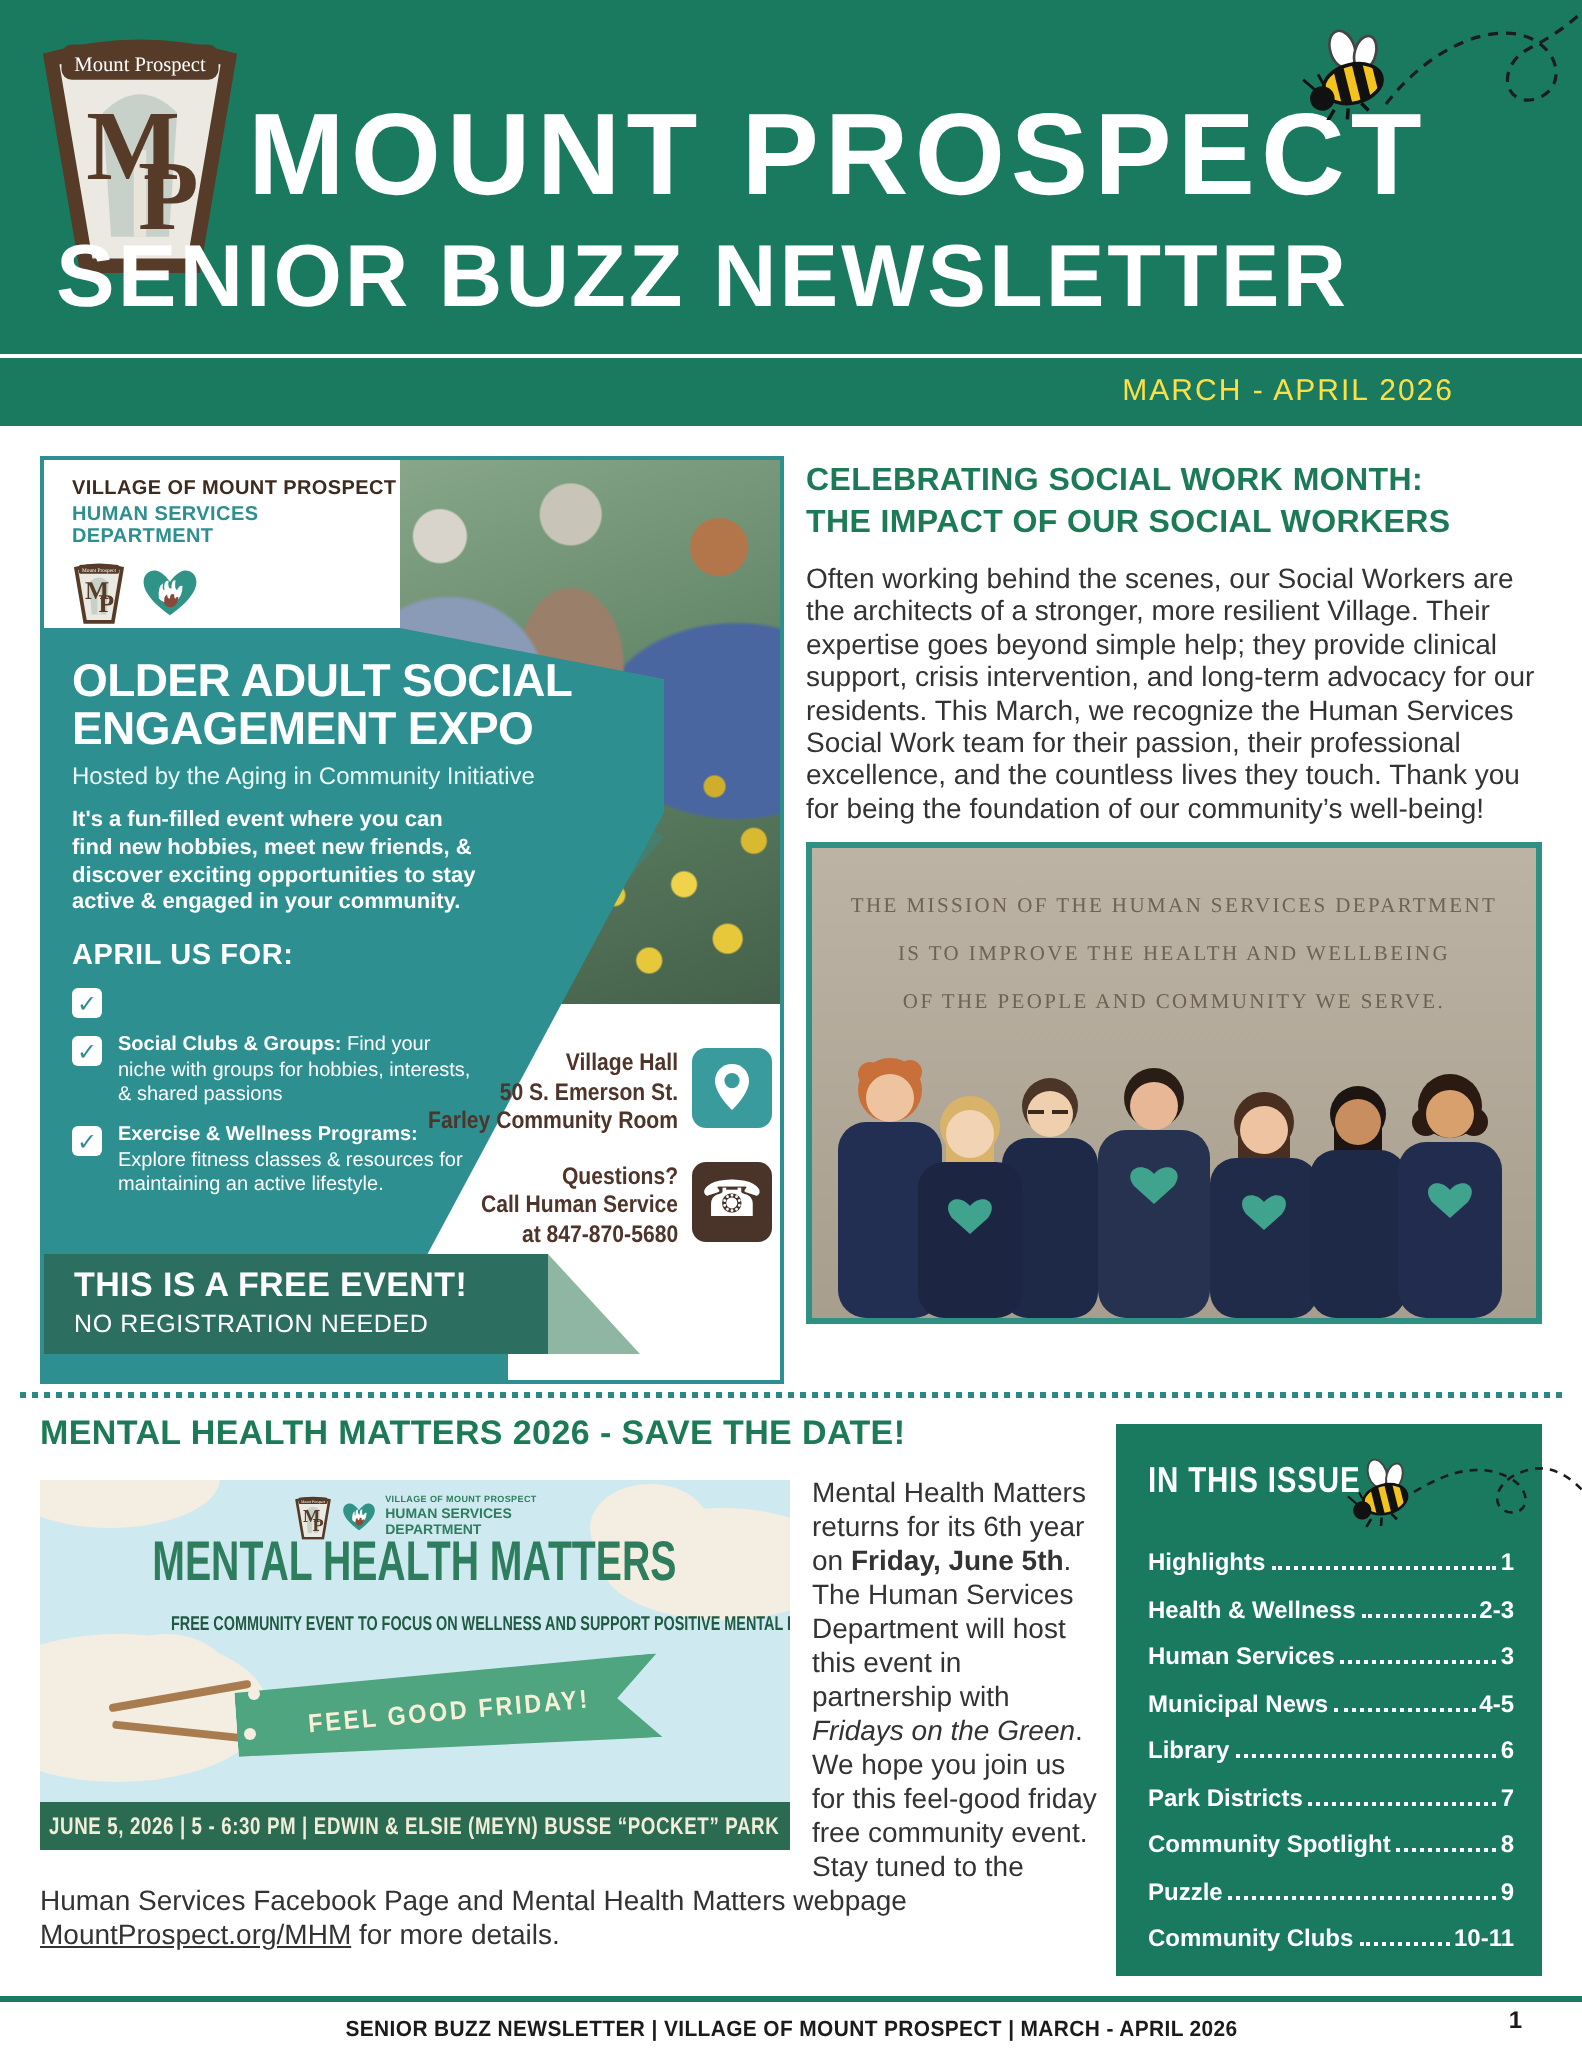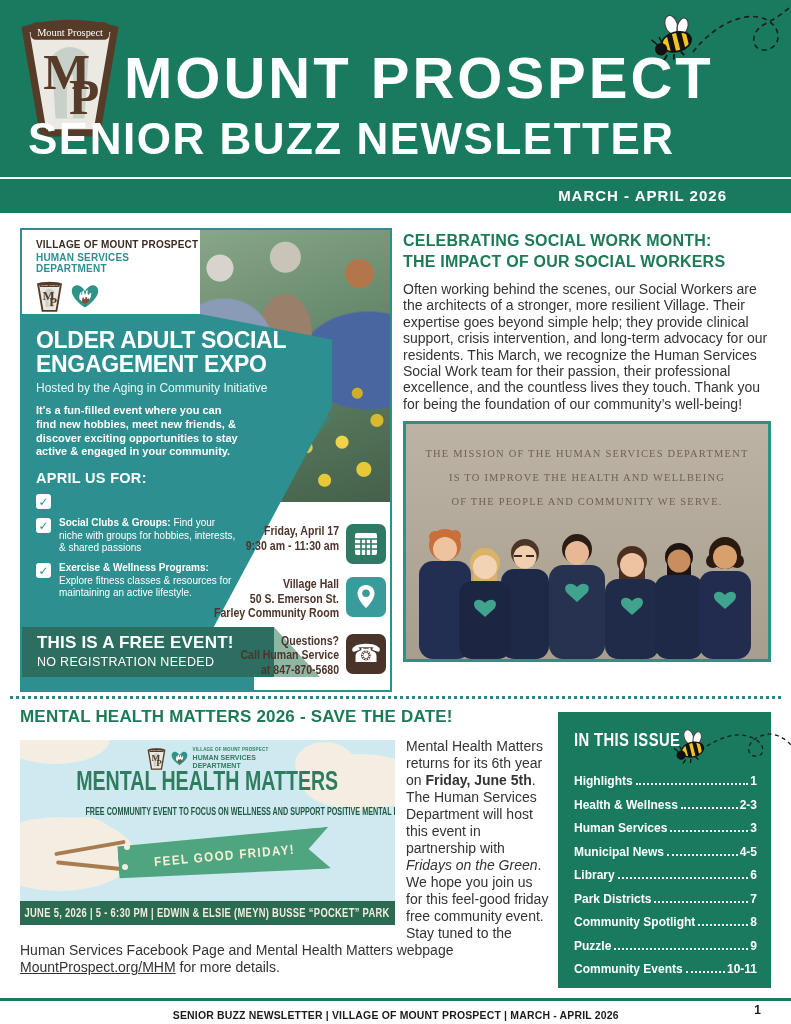--- a/index.html
+++ b/index.html
@@ -9,21 +9,21 @@
     background:#fff; overflow:hidden;
     font-family:"Liberation Sans","DejaVu Sans",sans-serif;
   }
 
   
   .masthead { position:absolute; top:0; left:0; width:791px; height:213px; background:#1a7a5f; }
   .masthead-logo { position:absolute; left:18px; top:13px; width:104px; height:124px; }
   .masthead-title { position:absolute; left:124px; top:44px; font-size:58px; font-weight:bold; color:#fff; letter-spacing:3px; white-space:nowrap; }
   .masthead-sub   { position:absolute; left:28px; top:114px; font-size:44px; font-weight:bold; color:#fff; letter-spacing:1.5px; white-space:nowrap; }
   .masthead-rule  { position:absolute; top:177px; left:0; width:100%; height:2px; background:#fff; }
-  .issue-date { position:absolute; top:187px; right:64px; font-size:15px; font-weight:bold; color:#ffffff; letter-spacing:1px; }
+  .issue-date { position:absolute; top:187px; right:64px; font-size:15px; font-weight:normal; color:#fde047; letter-spacing:1px; }
   .header-flight { position:absolute; right:0; top:0; width:150px; height:78px; overflow:visible; }
 
   
   .row1 { position:absolute; top:228px; left:20px; width:751px; height:466px; }
 
   
   .expo { position:absolute; left:0; top:0; width:372px; height:464px; border:2px solid #2e8f91; background:#fff; overflow:hidden; }
   .expo-photo {
     position:absolute; left:150px; top:0; right:0; height:272px;
     background-image:
@@ -238,35 +238,20 @@
       <div class="expo-free">
         <div class="expo-free-1">THIS IS A FREE EVENT!</div>
         <div class="expo-free-2">NO REGISTRATION NEEDED</div>
       </div>
       <div class="expo-sage"></div>
       <div class="expo-strip"></div>
 
       <div class="expo-details">
         <div class="detail-row">
           <div class="detail-text">
-            <div>Friday, April 17</div>
-            <div>9:30 am - 11:30 am</div>
-          </div>
-          <div class="detail-icon icon-cal">
-            <svg width="26" height="26" viewBox="0 0 26 26">
-                <rect x="2" y="2" width="22" height="22" rx="2" fill="#ffffff"></rect>
-                <g stroke="#2e7a64" stroke-width="1.6">
-                  <path d="M2 8 H24 M2 13 H24 M2 18 H24"></path>
-                  <path d="M8 8 V24 M13 8 V24 M18 8 V24"></path>
-                </g>
-              </svg>
-          </div>
-        </div>
-        <div class="detail-row">
-          <div class="detail-text">
             <div>Village Hall</div>
             <div>50 S. Emerson St.</div>
             <div>Farley Community Room</div>
           </div>
           <div class="detail-icon icon-pin">
             <svg width="26" height="28" viewBox="0 0 26 28">
                 <path d="M13 2 C8 2 4.5 5.8 4.5 10.5 C4.5 17 13 25 13 25 C13 25 21.5 17 21.5 10.5 C21.5 5.8 18 2 13 2 Z" fill="#ffffff"></path>
                 <circle cx="13" cy="10.3" r="3.8" fill="#3a9b9c"></circle>
               </svg>
           </div>
@@ -436,21 +421,21 @@
             <span>Community Spotlight</span>
             <span class="toc-dots"></span>
             <span class="toc-page">8</span>
           </div>
         <div class="toc-item">
             <span>Puzzle</span>
             <span class="toc-dots"></span>
             <span class="toc-page">9</span>
           </div>
         <div class="toc-item">
-            <span>Community Events</span>
+            <span>Community Clubs</span>
             <span class="toc-dots"></span>
             <span class="toc-page">10-11</span>
           </div>
       </div>
     </aside>
   </div>
 
   <div class="footer-rule"></div>
   <div class="footer-text"><span>SENIOR BUZZ NEWSLETTER | VILLAGE OF MOUNT PROSPECT | MARCH - APRIL 2026</span></div>
   <div class="footer-page">1</div>

